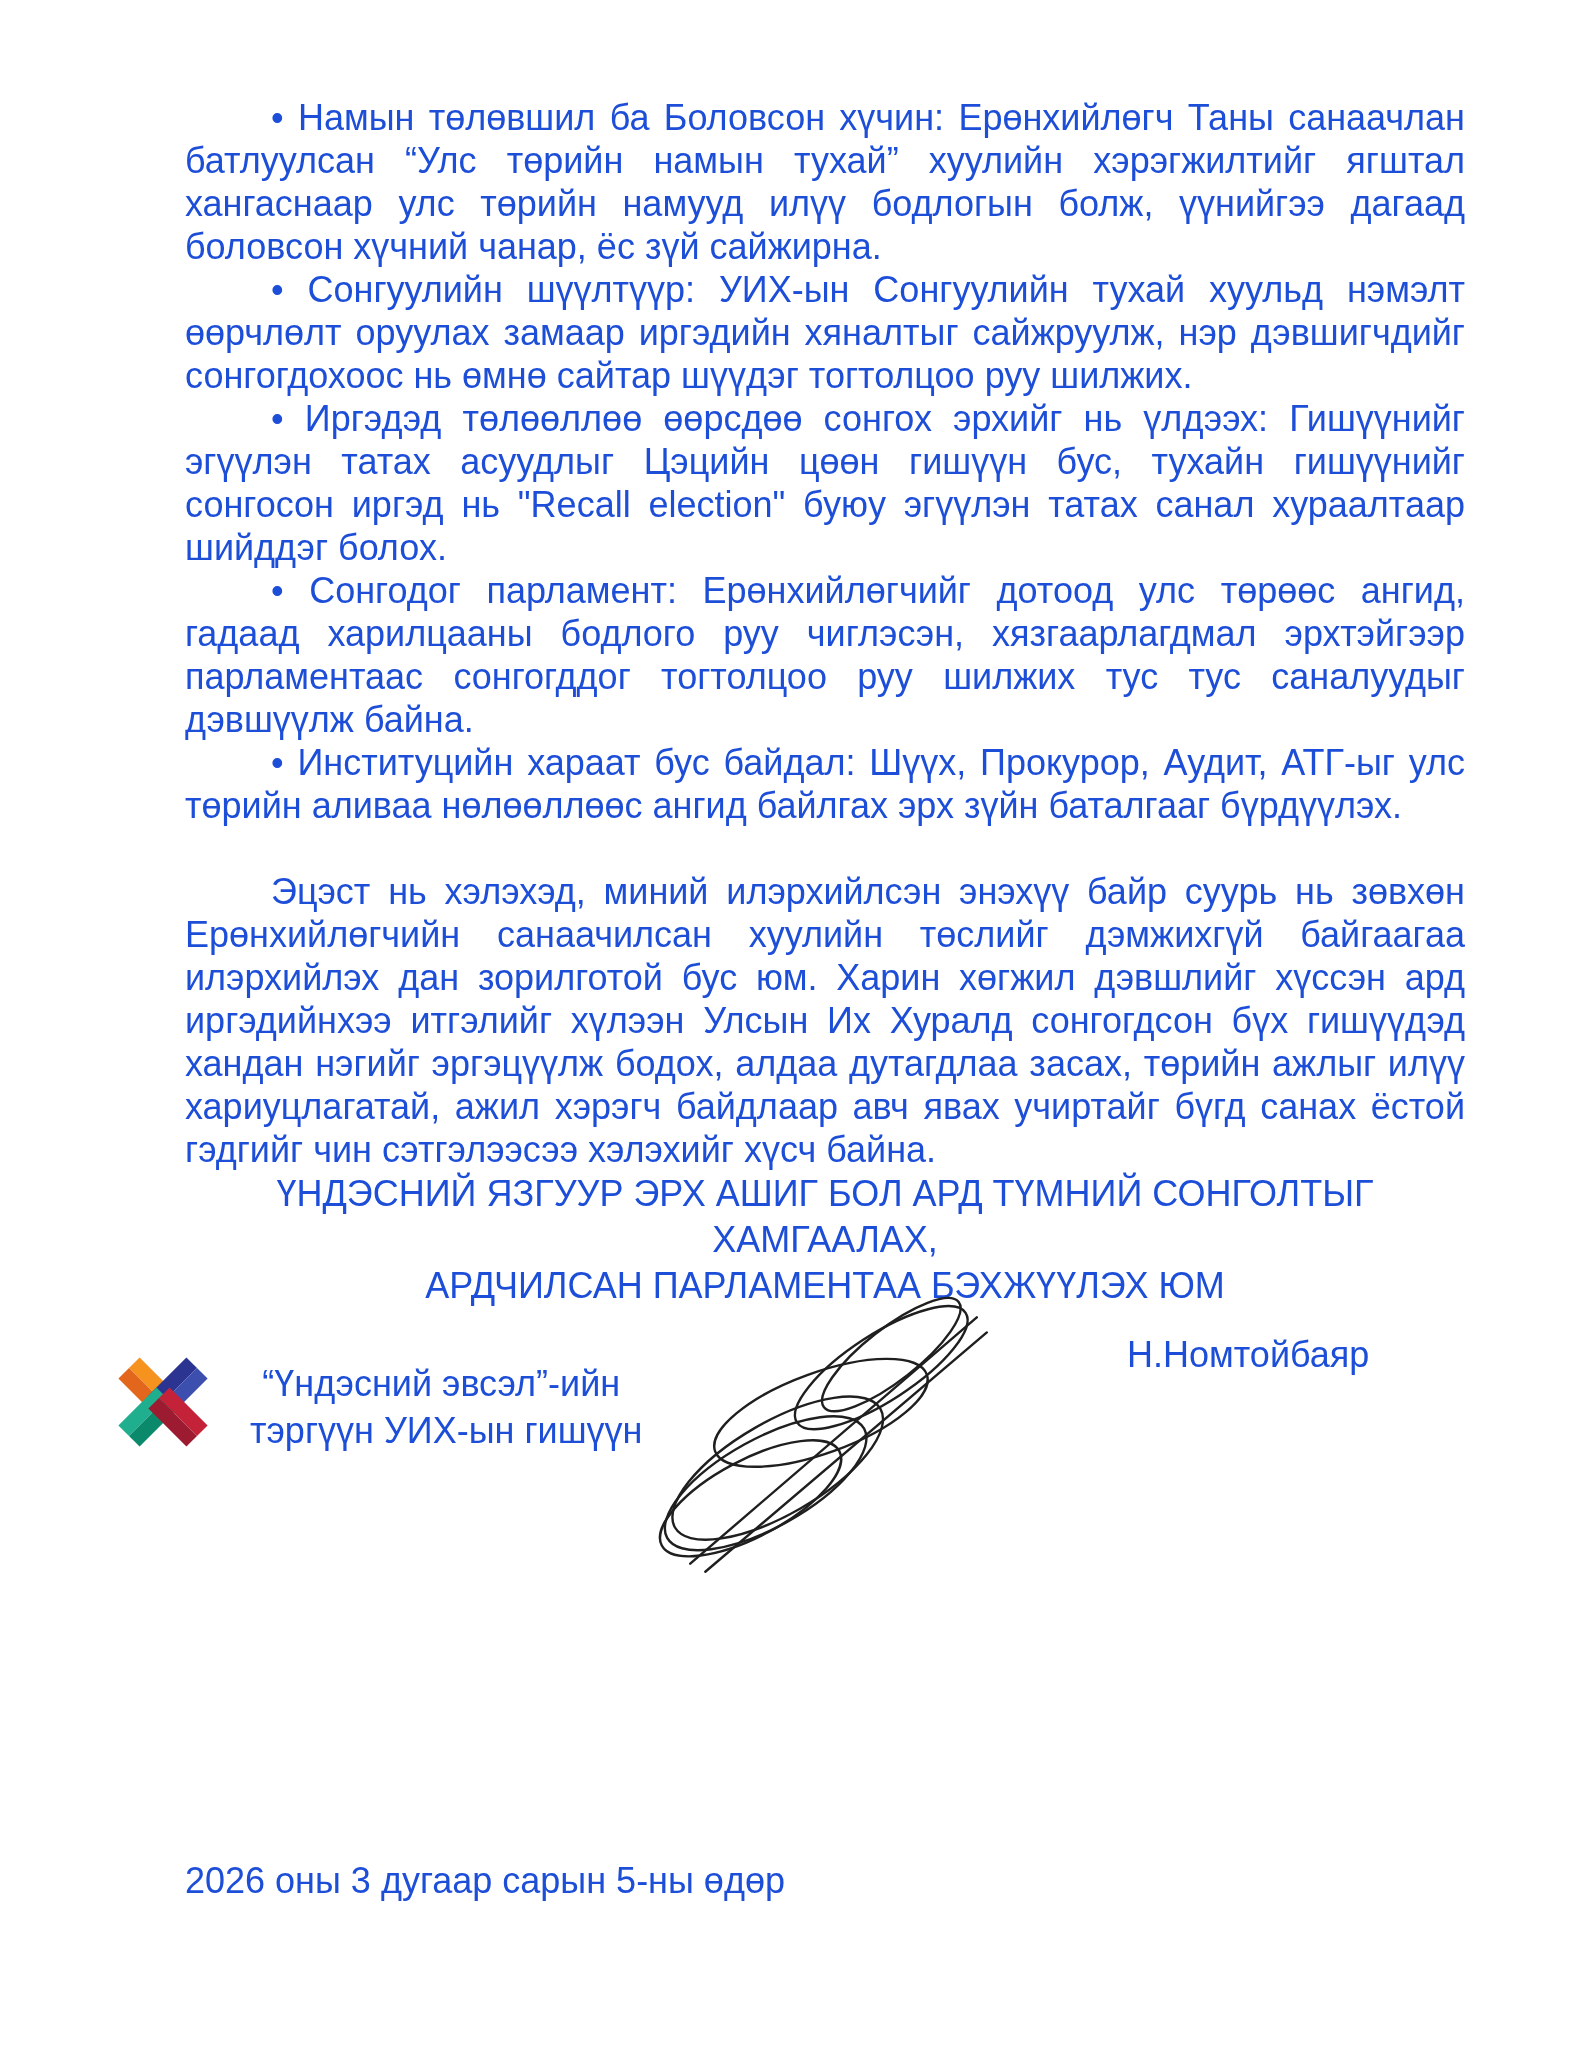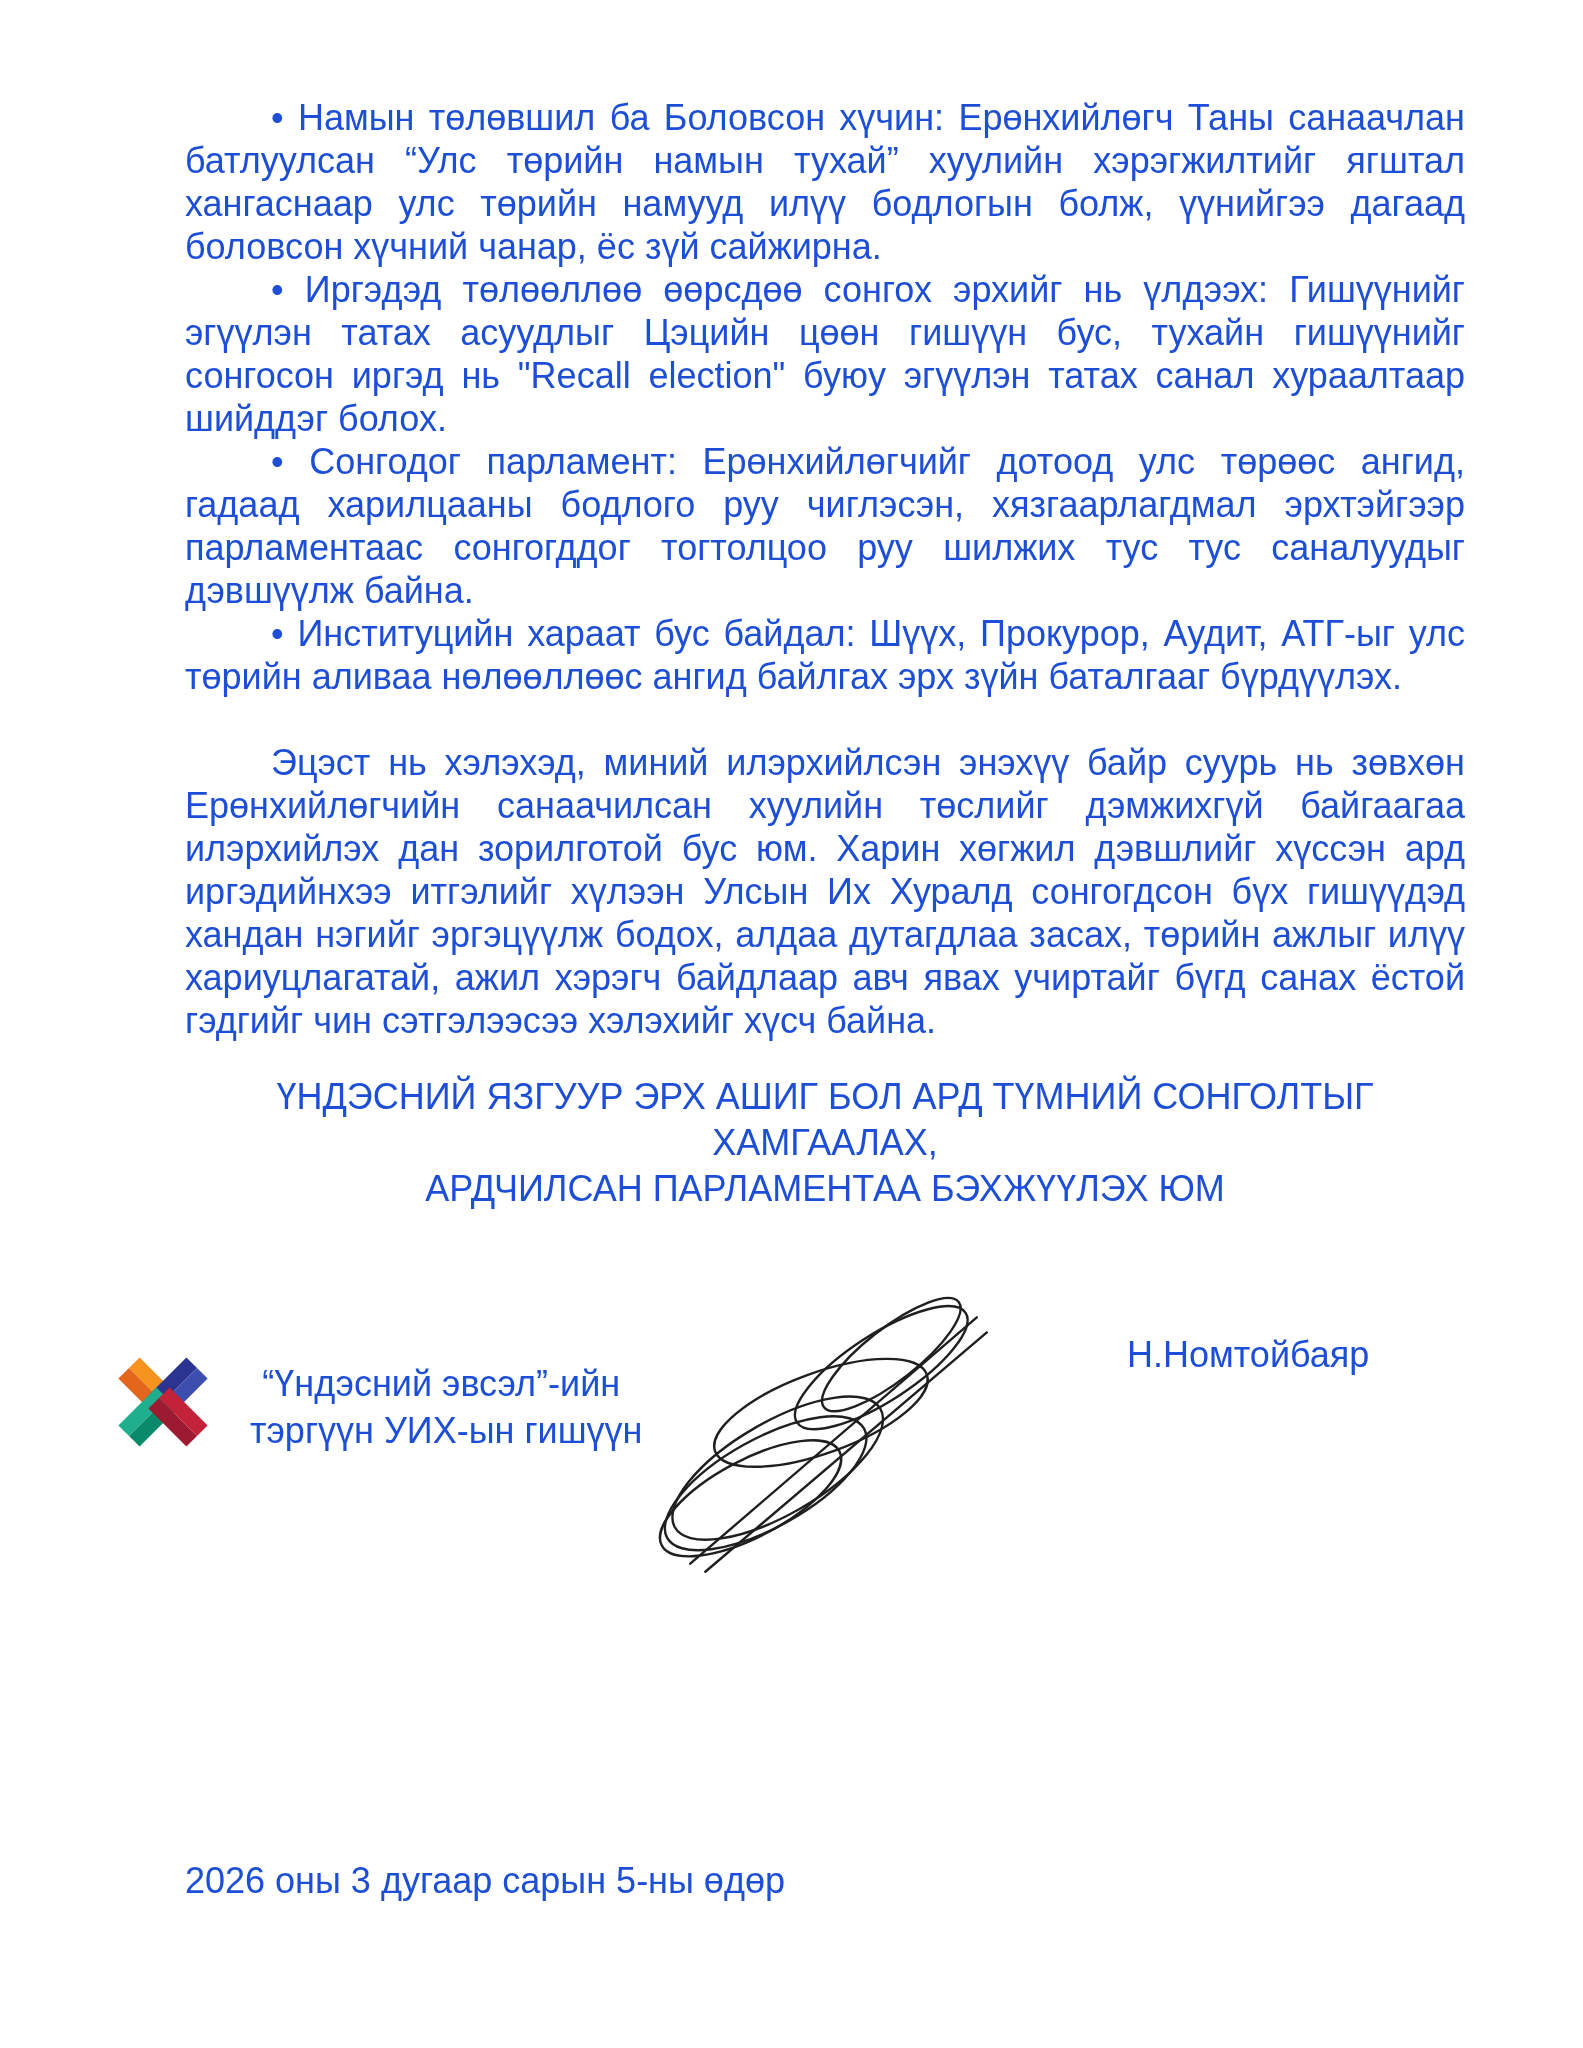--- a/index.html
+++ b/index.html
@@ -26,21 +26,21 @@
     text-align: justify;
   }
   .para {
     margin: 0;
     text-indent: 86px;
   }
   .closing {
     margin-top: 43px;
   }
   .heading {
-    margin-top: 32px;
+    margin-top: 0;
     text-align: center;
     font-size: 36px;
     line-height: 46px;
     text-indent: 0;
   }
   .org-block {
     position: absolute;
     left: 240px;
     top: 1360px;
     font-size: 36px;
@@ -81,20 +81,21 @@
   }
   svg { display: block; width: 100%; height: 100%; }
 </style>
 </head>
 <body>
 
 <div class="page">
 
   <div class="body-text">
     <p class="para">• Намын төлөвшил ба Боловсон хүчин: Ерөнхийлөгч Таны санаачлан батлуулсан “Улс төрийн намын тухай” хуулийн хэрэгжилтийг ягштал хангаснаар улс төрийн намууд илүү бодлогын болж, үүнийгээ дагаад боловсон хүчний чанар, ёс зүй сайжирна.</p>
+    <p class="para">• Сонгуулийн шүүлтүүр: УИХ-ын Сонгуулийн тухай хуульд нэмэлт өөрчлөлт оруулах замаар иргэдийн хяналтыг сайжруулж, нэр дэвшигчдийг сонгогдохоос нь өмнө сайтар шүүдэг тогтолцоо руу шилжих.</p>
     <p class="para">• Иргэдэд төлөөллөө өөрсдөө сонгох эрхийг нь үлдээх: Гишүүнийг эгүүлэн татах асуудлыг Цэцийн цөөн гишүүн бус, тухайн гишүүнийг сонгосон иргэд нь "Recall election" буюу эгүүлэн татах санал хураалтаар шийддэг болох.</p>
     <p class="para">• Сонгодог парламент: Ерөнхийлөгчийг дотоод улс төрөөс ангид, гадаад харилцааны бодлого руу чиглэсэн, хязгаарлагдмал эрхтэйгээр парламентаас сонгогддог тогтолцоо руу шилжих тус тус саналуудыг дэвшүүлж байна.</p>
     <p class="para">• Институцийн хараат бус байдал: Шүүх, Прокурор, Аудит, АТГ-ыг улс төрийн аливаа нөлөөллөөс ангид байлгах эрх зүйн баталгааг бүрдүүлэх.</p>
     <p class="para closing">Эцэст нь хэлэхэд, миний илэрхийлсэн энэхүү байр суурь нь зөвхөн Ерөнхийлөгчийн санаачилсан хуулийн төслийг дэмжихгүй байгаагаа илэрхийлэх дан зорилготой бус юм. Харин хөгжил дэвшлийг хүссэн ард иргэдийнхээ итгэлийг хүлээн Улсын Их Хуралд сонгогдсон бүх гишүүдэд хандан нэгийг эргэцүүлж бодох, алдаа дутагдлаа засах, төрийн ажлыг илүү хариуцлагатай, ажил хэрэгч байдлаар авч явах учиртайг бүгд санах ёстой гэдгийг чин сэтгэлээсээ хэлэхийг хүсч байна.</p>
     <div class="heading">
       <div>ҮНДЭСНИЙ ЯЗГУУР ЭРХ АШИГ БОЛ АРД ТҮМНИЙ СОНГОЛТЫГ ХАМГААЛАХ,</div>
       <div>АРДЧИЛСАН ПАРЛАМЕНТАА БЭХЖҮҮЛЭХ ЮМ</div>
     </div>
   </div>
 

